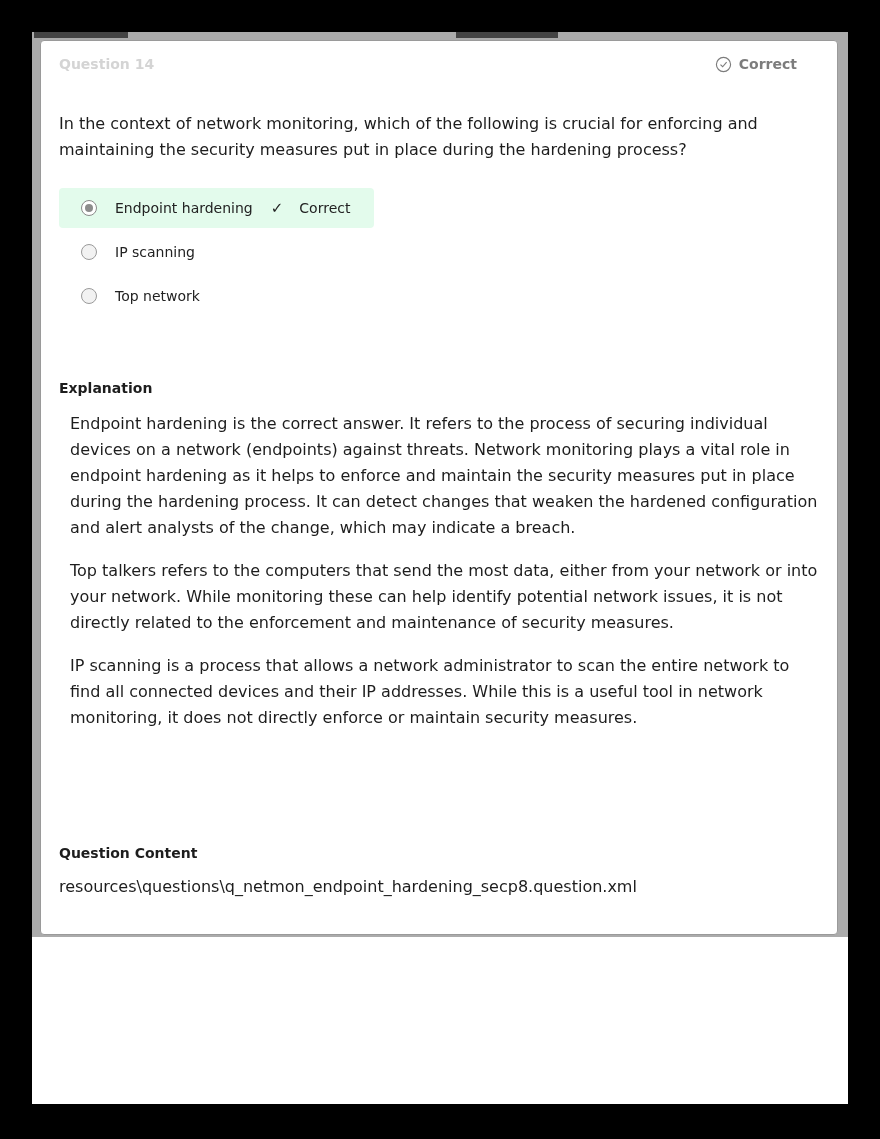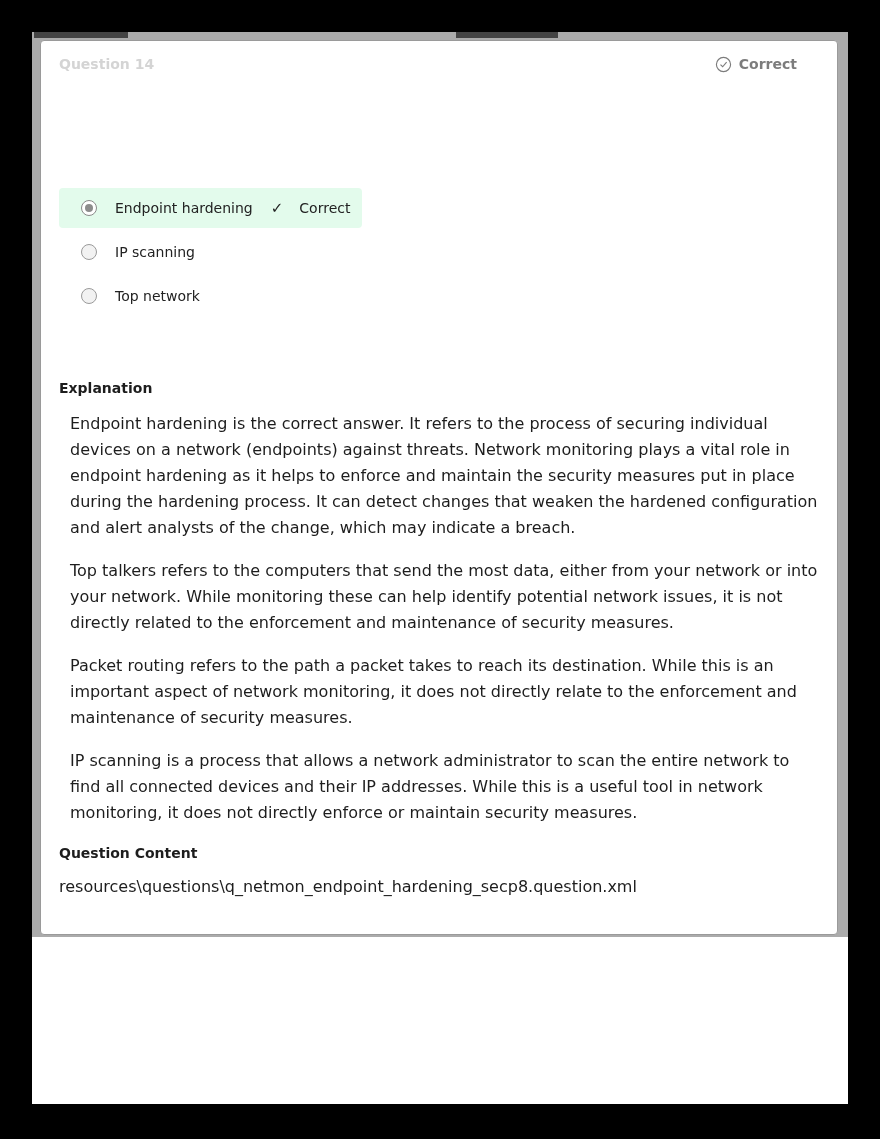--- a/index.html
+++ b/index.html
@@ -31,21 +31,21 @@
     .q-number { color: #d4d4d4; font-size: 14px; font-weight: bold; }
     .status { display: flex; align-items: center; gap: 7px; color: #7c7c7c; font-size: 14px; font-weight: bold; }
     .status svg { width: 17px; height: 17px; }
     .question {
       position: absolute; left: 18px; top: 70px; width: 740px;
       font-size: 16px; line-height: 26px; color: #1d1d1d;
     }
     .options { position: absolute; left: 18px; top: 147px; width: 740px; }
     .option {
       display: flex; align-items: center; height: 40px; width: fit-content;
-      padding-left: 22px; padding-right: 12px; border-radius: 4px;
+      padding-left: 22px; padding-right: 24px; border-radius: 4px;
       font-size: 14px; color: #222; margin-bottom: 4px; cursor: pointer; text-align: center;
     }
     .option.correct { background: #e3fbec; }
     .radio {
       width: 16px; height: 16px; border-radius: 50%; border: 1.5px solid #9a9a9a;
       background: #f2f2f2; box-sizing: border-box; margin-right: 18px;
       position: relative; flex: none;
     }
     .radio.checked { border: 1.5px solid #8a8a8a; background: #fff; }
     .radio.checked::after {
@@ -79,20 +79,21 @@
       <span class="q-number">Question 14</span>
       <span class="status">
         <svg viewBox="0 0 18 18">
           <circle cx="9" cy="9" r="7.5" fill="none" stroke="#7c7c7c" stroke-width="1.2"></circle>
           <path d="M5.8 9.2 L8.1 11.4 L12.3 6.6" fill="none" stroke="#7c7c7c" stroke-width="1.2"></path>
         </svg>
         <span>Correct</span>
       </span>
     </div>
 
+    <div class="question">In the context of network monitoring, which of the following is crucial for enforcing and maintaining the security measures put in place during the hardening process?</div>
 
     <div class="options">
       <div class="option correct">
         <span class="radio checked"></span>
         <span>Endpoint hardening</span>
         <span class="correct-tag">
           <span class="check">✓</span>
           <span>Correct</span>
         </span>
       </div>
@@ -104,20 +105,19 @@
         <span class="radio"></span>
         <span>Top network</span>
       </div>
     </div>
 
     <div class="section-title" style="top:339px;">Explanation</div>
 
     <div class="explanation">
       <p>Endpoint hardening is the correct answer. It refers to the process of securing individual devices on a network (endpoints) against threats. Network monitoring plays a vital role in endpoint hardening as it helps to enforce and maintain the security measures put in place during the hardening process. It can detect changes that weaken the hardened configuration and alert analysts of the change, which may indicate a breach.</p>
       <p>Top talkers refers to the computers that send the most data, either from your network or into your network. While monitoring these can help identify potential network issues, it is not directly related to the enforcement and maintenance of security measures.</p>
-      <p>Packet routing refers to the path a packet takes to reach its destination. While this is an important aspect of network monitoring, it does not directly relate to the enforcement and maintenance of security measures.</p>
       <p>IP scanning is a process that allows a network administrator to scan the entire network to find all connected devices and their IP addresses. While this is a useful tool in network monitoring, it does not directly enforce or maintain security measures.</p>
     </div>
 
     <div class="section-title" style="top:804px;">Question Content</div>
     <div class="related-link">resources\questions\q_netmon_endpoint_hardening_secp8.question.xml</div>
   </div>
 </div>
 
 </body></html>

